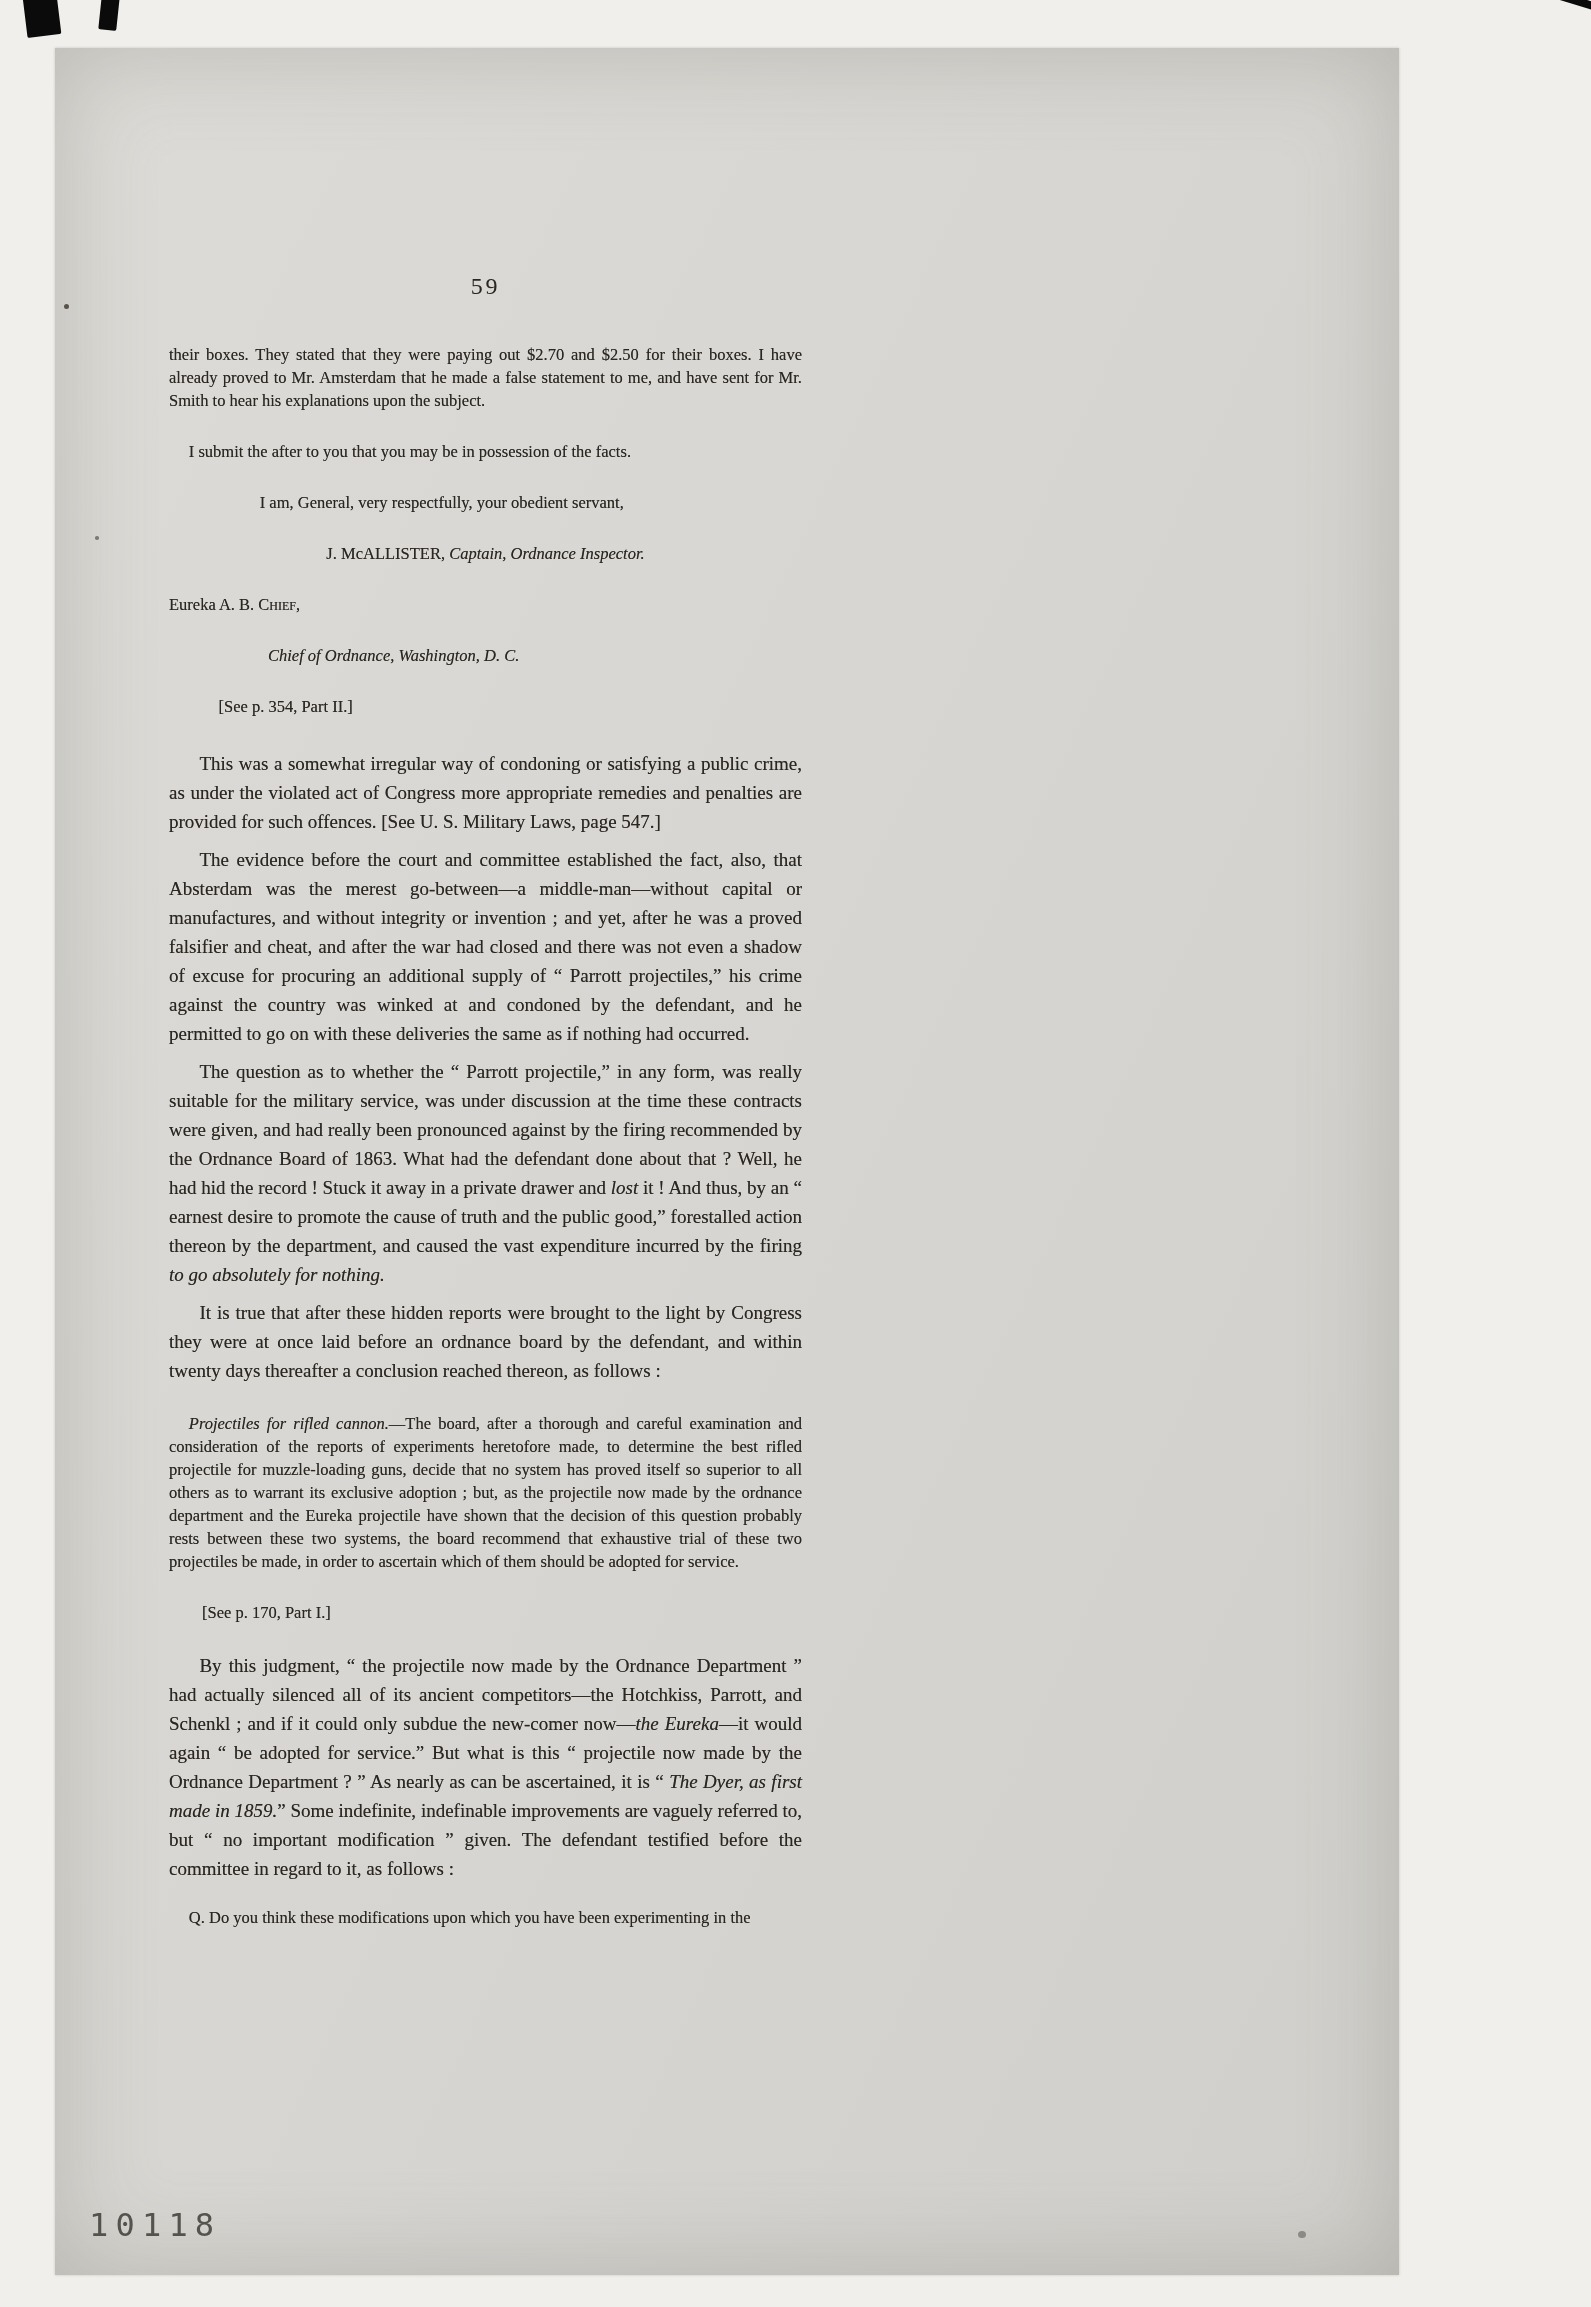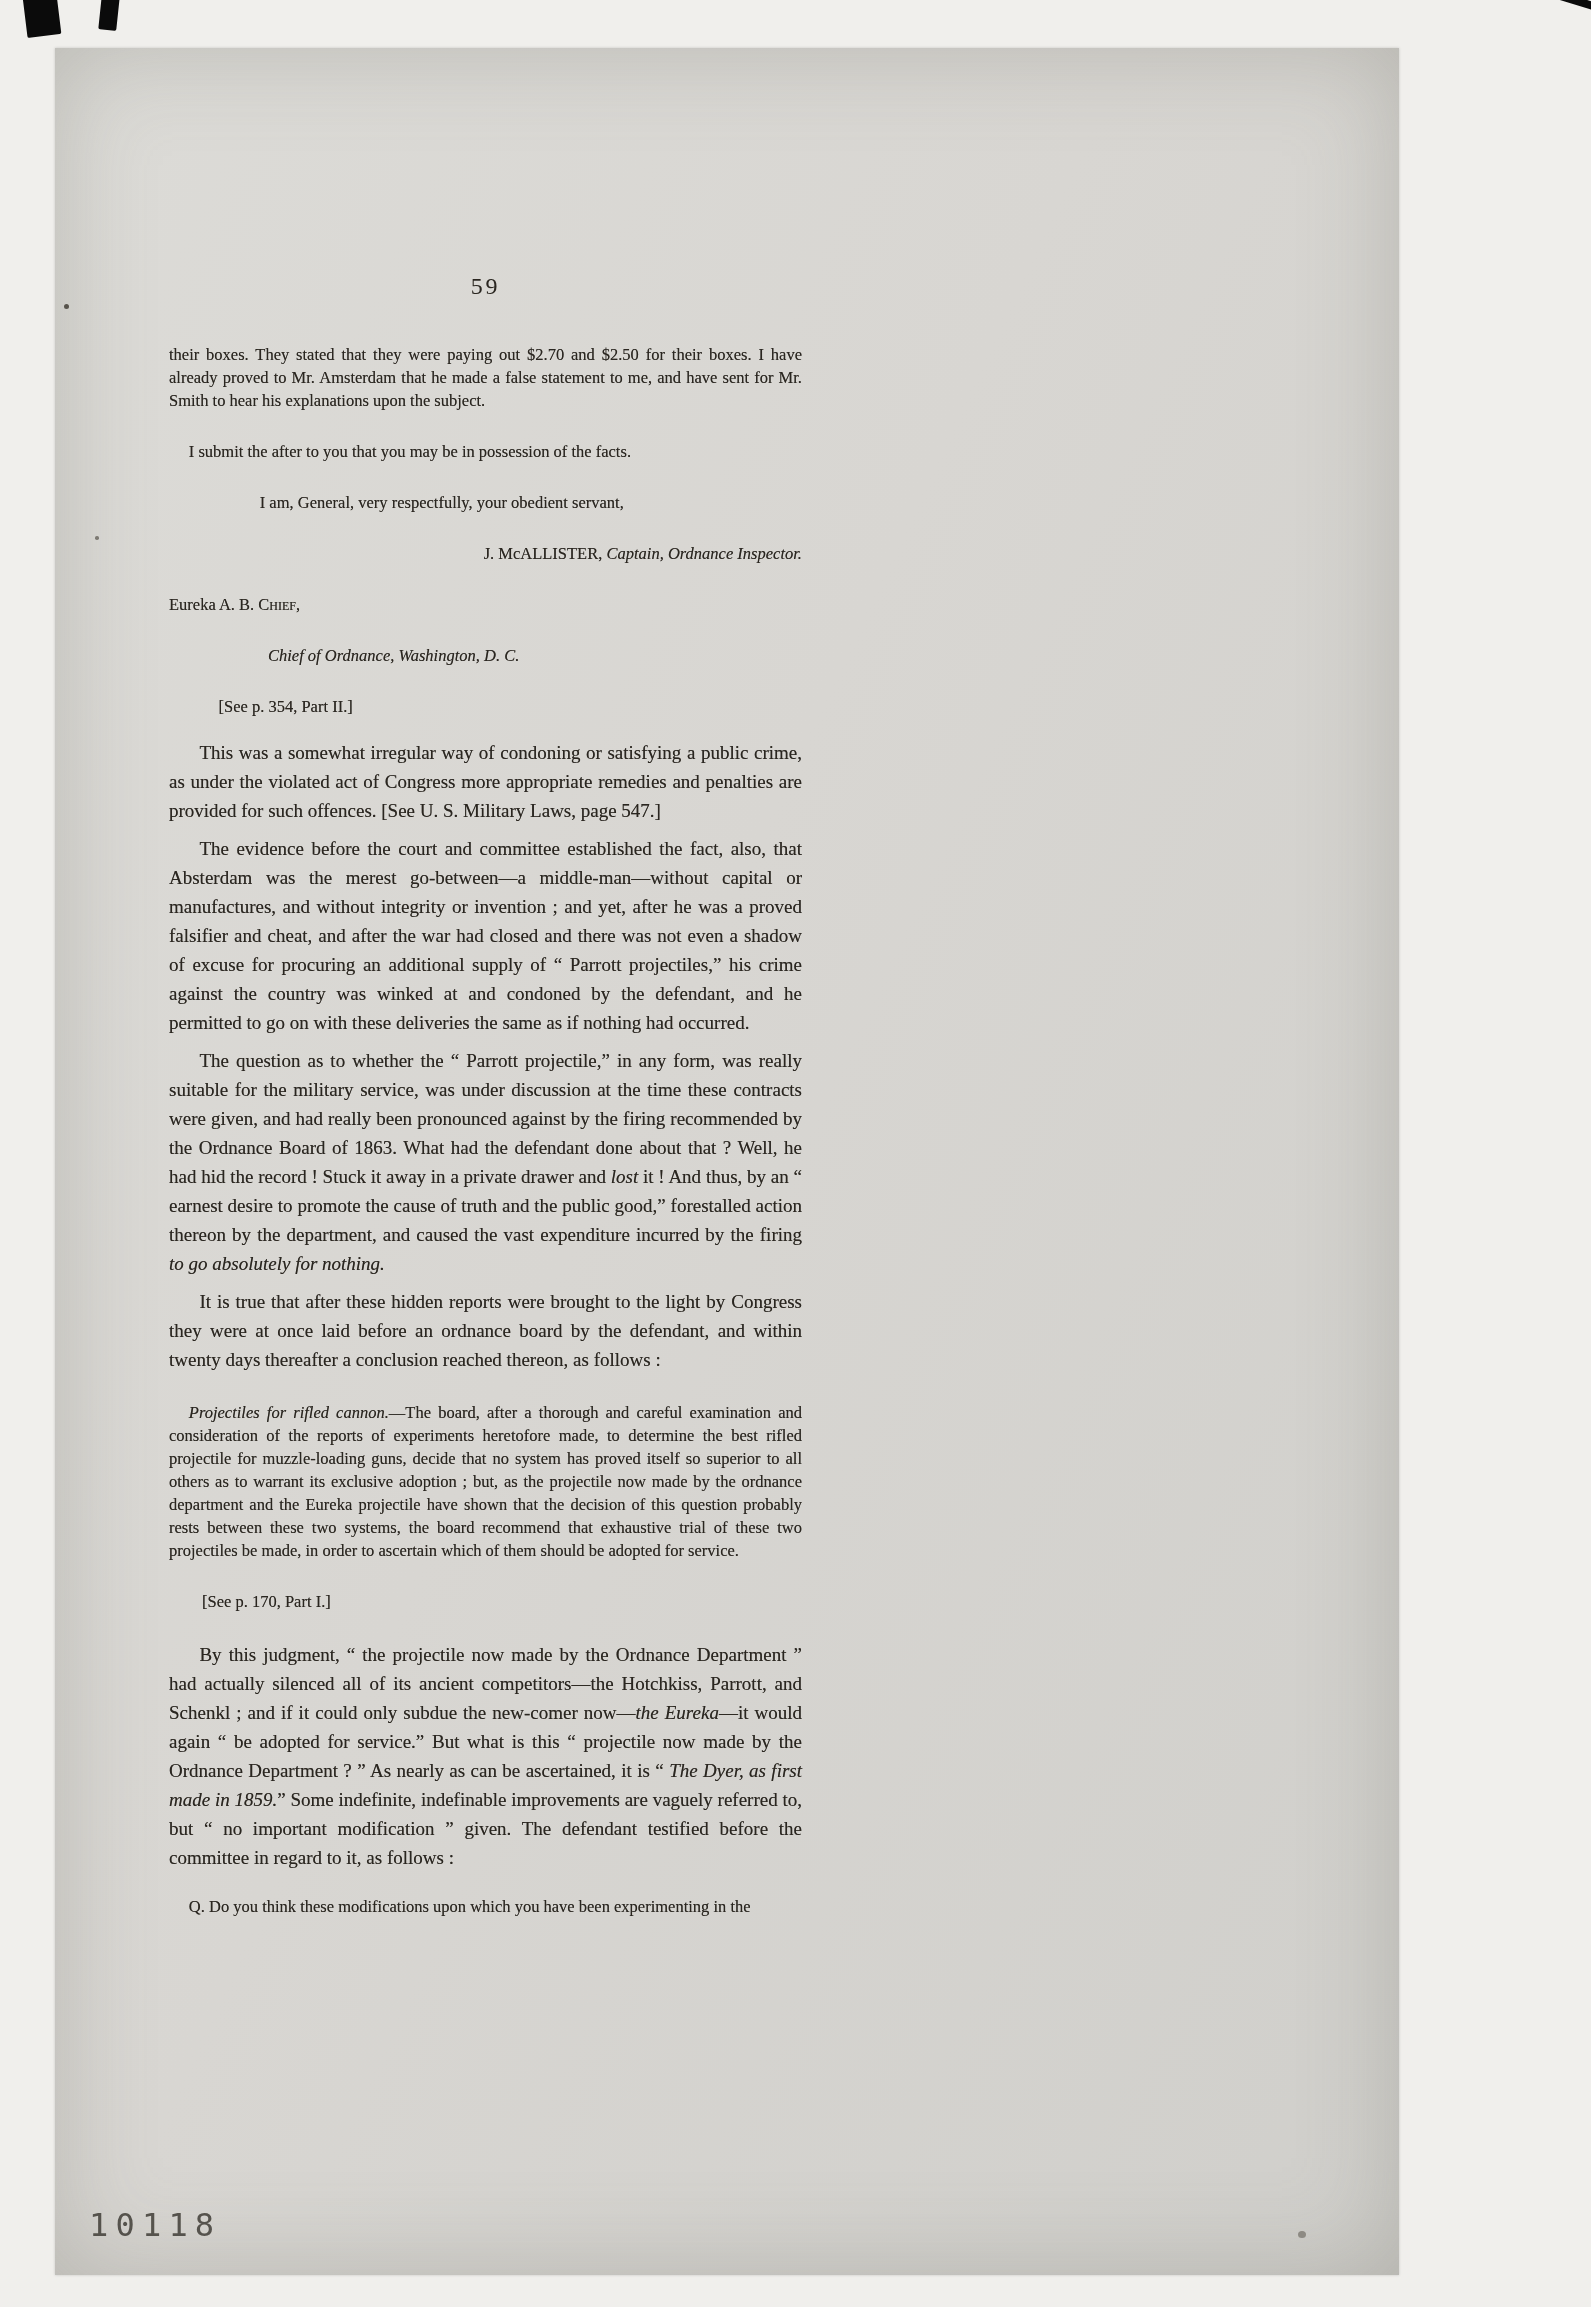--- a/index.html
+++ b/index.html
@@ -44,21 +44,21 @@
   .blk.b {
     font-size: 19px;
     line-height: 29px;
   }
   .blk.s {
     font-size: 16.5px;
     line-height: 23px;
     margin-top: 28px;
   }
   .blk.right {
-    text-align: right;
+    text-align: center;
   }
   .stamp {
     position: absolute;
     left: 34px;
     top: 2158px;
     font-family: "DejaVu Sans Mono", monospace;
     font-size: 32px;
     letter-spacing: 7.2px;
     color: #45423c;
     opacity: 0.88;
@@ -85,21 +85,21 @@
   <div class="textcol">
     <div class="pageno">59</div>
     <div id="blocks">
         <p class="blk s"><span>their boxes.  They stated that they were paying out $2.70 and $2.50 for their boxes.  I have already proved to Mr. Amsterdam that he made a false statement to me, and have sent for Mr. Smith to hear his explanations upon the subject.</span></p>
         <p class="blk s" style="text-indent: 1.2em;"><span>I submit the after to you that you may be in possession of the facts.</span></p>
         <p class="blk s" style="text-indent: 5.5em;"><span>I am, General, very respectfully, your obedient servant,</span></p>
         <p class="blk s right"><span>J. McALLISTER, </span><span style="font-style: italic;">Captain, Ordnance Inspector.</span></p>
         <p class="blk s"><span>Eureka A. B. </span><span style="font-variant: small-caps;">Chief</span><span>,</span></p>
         <p class="blk s" style="text-indent: 6em;"><span style="font-style: italic;">Chief of Ordnance, Washington, D. C.</span></p>
         <p class="blk s" style="text-indent: 3em;"><span>[See p. 354, Part II.]</span></p>
-        <p class="blk b" style="text-indent: 1.6em; margin-top: 20px;"><span>This was a somewhat irregular way of condoning or satisfying a public crime, as under the violated act of Congress more appropriate remedies and penalties are provided for such offences.  [See U. S. Military Laws, page 547.]</span></p>
+        <p class="blk b" style="text-indent: 1.6em; margin-top: 31px;"><span>This was a somewhat irregular way of condoning or satisfying a public crime, as under the violated act of Congress more appropriate remedies and penalties are provided for such offences.  [See U. S. Military Laws, page 547.]</span></p>
         <p class="blk b" style="text-indent: 1.6em; margin-top: 9px;"><span>The evidence before the court and committee established the fact, also, that Absterdam was the merest go-between—a middle-man—without capital or manufactures, and without integrity or invention ; and yet, after he was a proved falsifier and cheat, and after the war had closed and there was not even a shadow of excuse for procuring an additional supply of “ Parrott projectiles,” his crime against the country was winked at and condoned by the defendant, and he permitted to go on with these deliveries the same as if nothing had occurred.</span></p>
         <p class="blk b" style="text-indent: 1.6em; margin-top: 9px;"><span>The question as to whether the “ Parrott projectile,” in any form, was really suitable for the military service, was under discussion at the time these contracts were given, and had really been pronounced against by the firing recommended by the Ordnance Board of 1863.  What had the defendant done about that ?   Well, he had hid the record !   Stuck it away in a private drawer and </span><span style="font-style: italic;">lost</span><span> it !   And thus, by an “ earnest desire to promote the cause of truth and the public good,” forestalled action thereon by the department, and caused the vast expenditure incurred by the firing </span><span style="font-style: italic;">to go absolutely for nothing.</span></p>
         <p class="blk b" style="text-indent: 1.6em; margin-top: 9px;"><span>It is true that after these hidden reports were brought to the light by Congress they were at once laid before an ordnance board by the defendant, and within twenty days thereafter a conclusion reached thereon, as follows :</span></p>
         <p class="blk s" style="text-indent: 1.2em; margin-top: 27px;"><span style="font-style: italic;">Projectiles for rifled cannon.</span><span>—The board, after a thorough and careful examination and consideration of the reports of experiments heretofore made, to determine the best rifled projectile for muzzle-loading guns, decide that no system has proved itself so superior to all others as to warrant its exclusive adoption ; but, as the projectile now made by the ordnance department and the Eureka projectile have shown that the decision of this question probably rests between these two systems, the board recommend that exhaustive trial of these two projectiles be made, in order to ascertain which of them should be adopted for service.</span></p>
         <p class="blk s" style="text-indent: 2em;"><span>[See p. 170, Part I.]</span></p>
         <p class="blk b" style="text-indent: 1.6em; margin-top: 27px;"><span>By this judgment, “ the projectile now made by the Ordnance Department ” had actually silenced all of its ancient competitors—the Hotchkiss, Parrott, and Schenkl ; and if it could only subdue the new-comer now—</span><span style="font-style: italic;">the Eureka</span><span>—it would again “ be adopted for service.”   But what is this “ projectile now made by the Ordnance Department ? ”   As nearly as can be ascertained, it is “ </span><span style="font-style: italic;">The Dyer, as first made in 1859.</span><span>”   Some indefinite, indefinable improvements are vaguely referred to, but “ no important modification ” given.   The defendant testified before the committee in regard to it, as follows :</span></p>
         <p class="blk s" style="text-indent: 1.2em; margin-top: 23px;"><span>Q. Do you think these modifications upon which you have been experimenting in the</span></p>
       </div>
   </div>
   <div class="stamp">10118</div>

